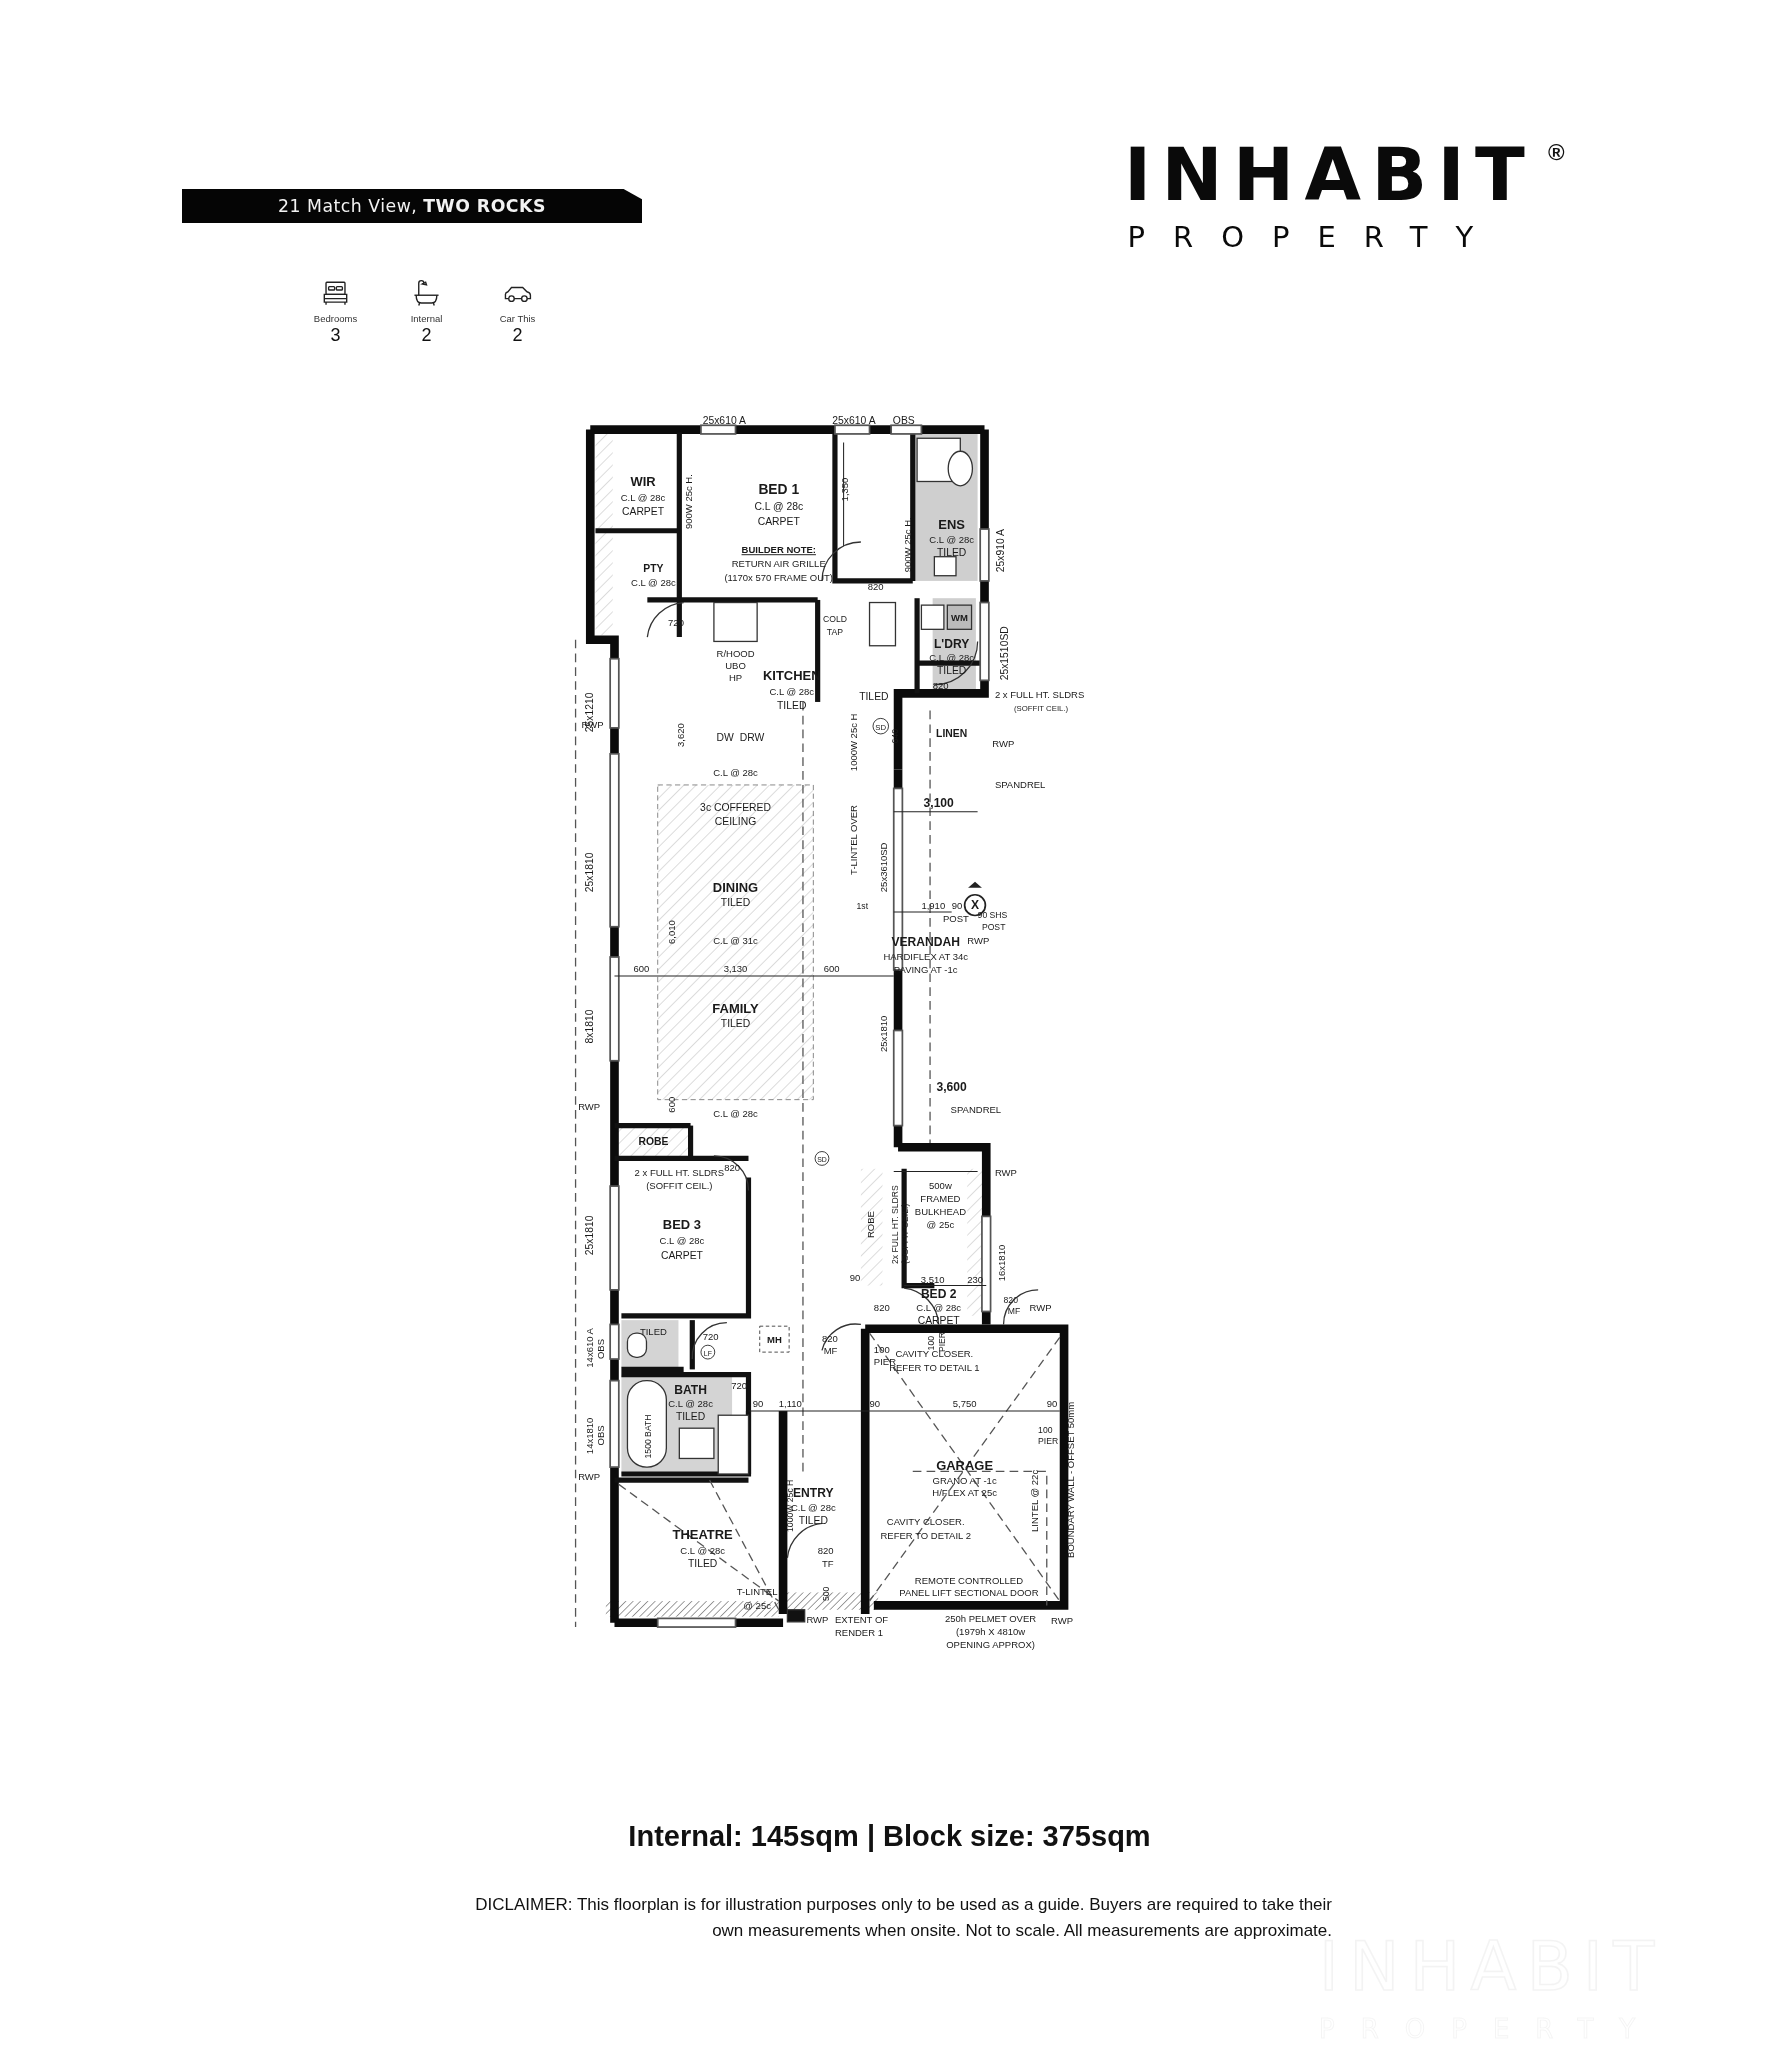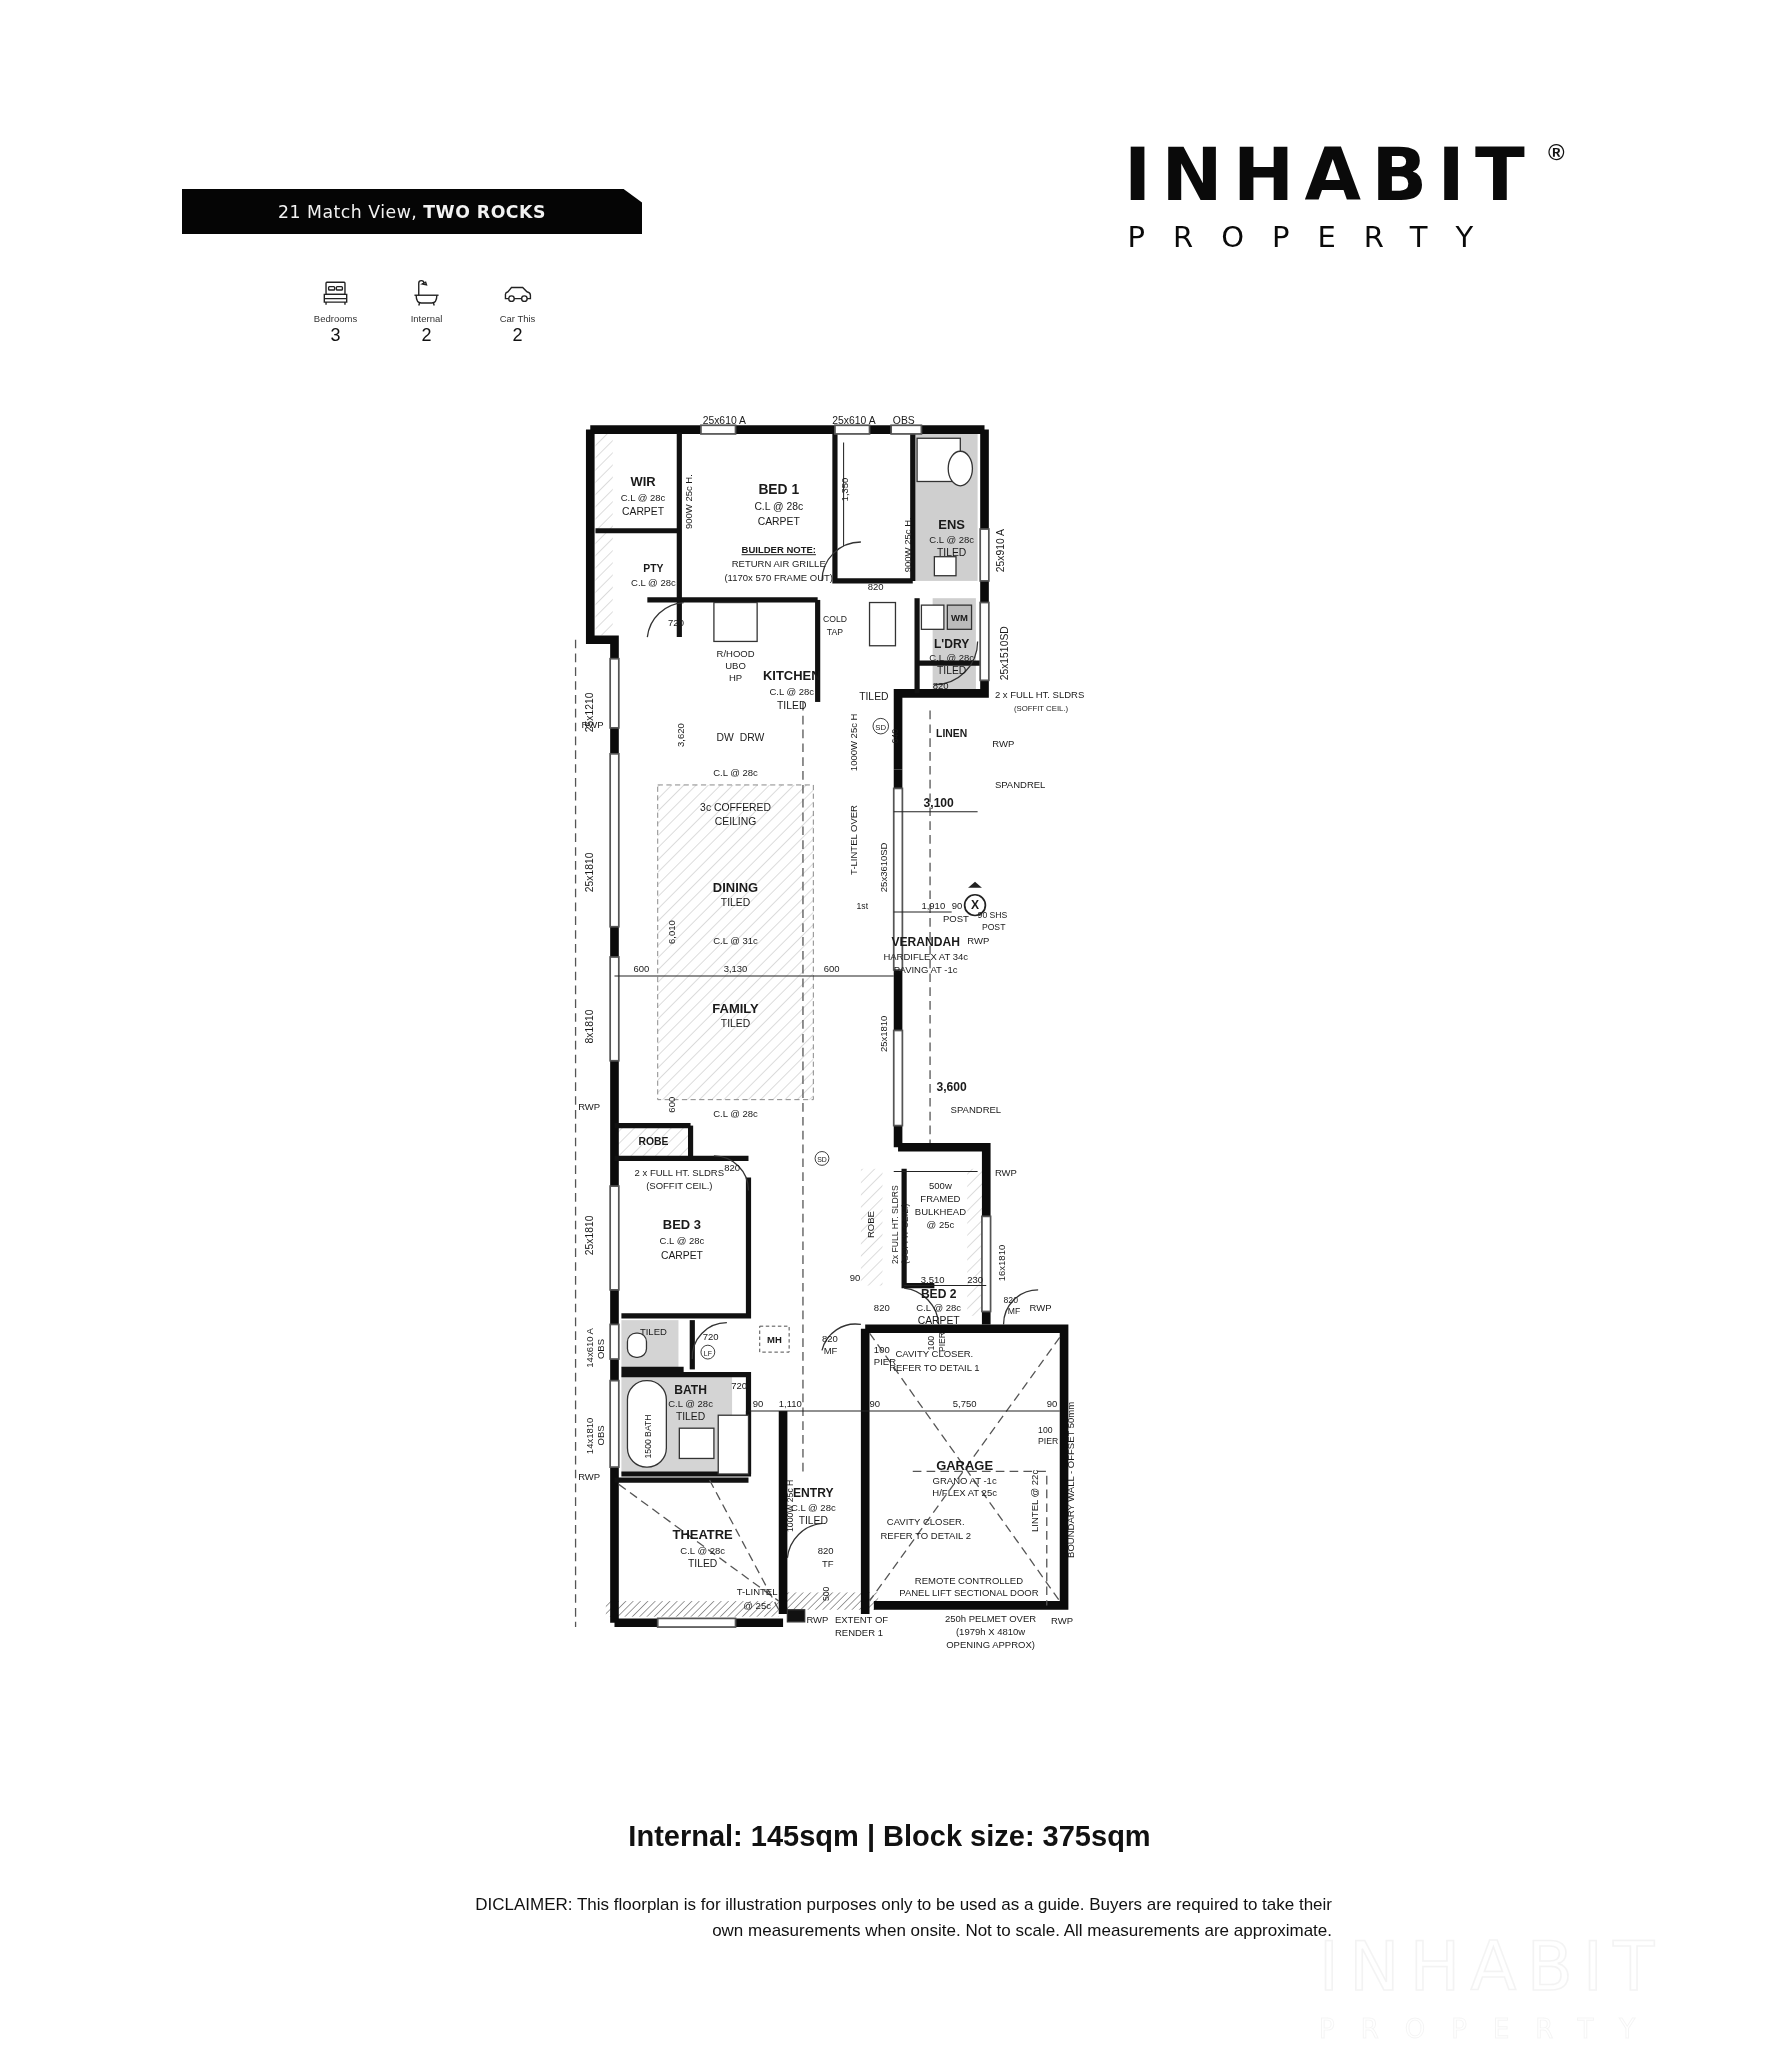--- a/index.html
+++ b/index.html
@@ -1,18 +1,18 @@
 <!DOCTYPE html>
 <html style="font-size:14px"><head>
 <meta charset="utf-8">
 <style>
   html, body { margin: 0; padding: 0; background: #ffffff; }
   body { width: 1779px; height: 2070px; position: relative; overflow: hidden; font-family: "Liberation Sans", sans-serif; color: #111; }
 
-  .banner { position: absolute; left: 182px; top: 189px; width: 460px; height: 45px; background: #050505;
+  .banner { position: absolute; left: 182px; top: 189px; width: 460px; height: 34px; background: #050505;
     clip-path: polygon(0 0, 96% 0, 100% 30%, 100% 100%, 0 100%); display: flex; align-items: center; justify-content: center; }
   .banner-text { color: #f2f2f2; font-family: "DejaVu Sans", sans-serif; font-size: 17.3px; letter-spacing: 0.5px; }
   .banner-text b { font-weight: bold; }
 
   .stats { position: absolute; top: 278px; left: 294px; display: flex; gap: 8px; }
   .stat { width: 83px; display: flex; flex-direction: column; align-items: center; }
   .stat svg { width: 31px; height: 31px; }
   .stat-label { font-size: 9.5px; color: #333; margin-top: 3.5px; font-family: "Liberation Sans", sans-serif; }
   .stat-value { font-size: 18px; color: #111; margin-top: 1.7px; font-family: "Liberation Sans", sans-serif; }
 

